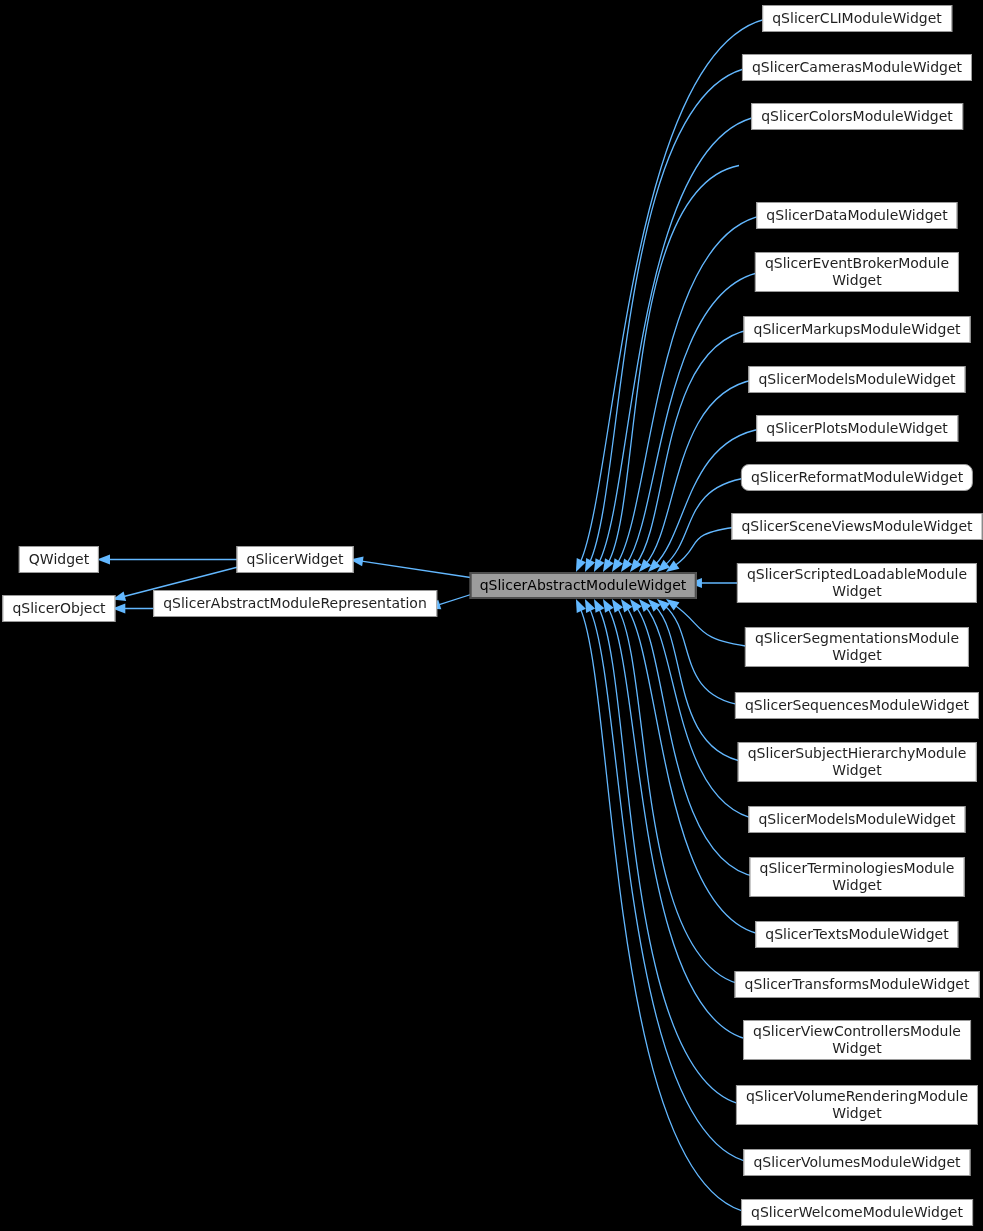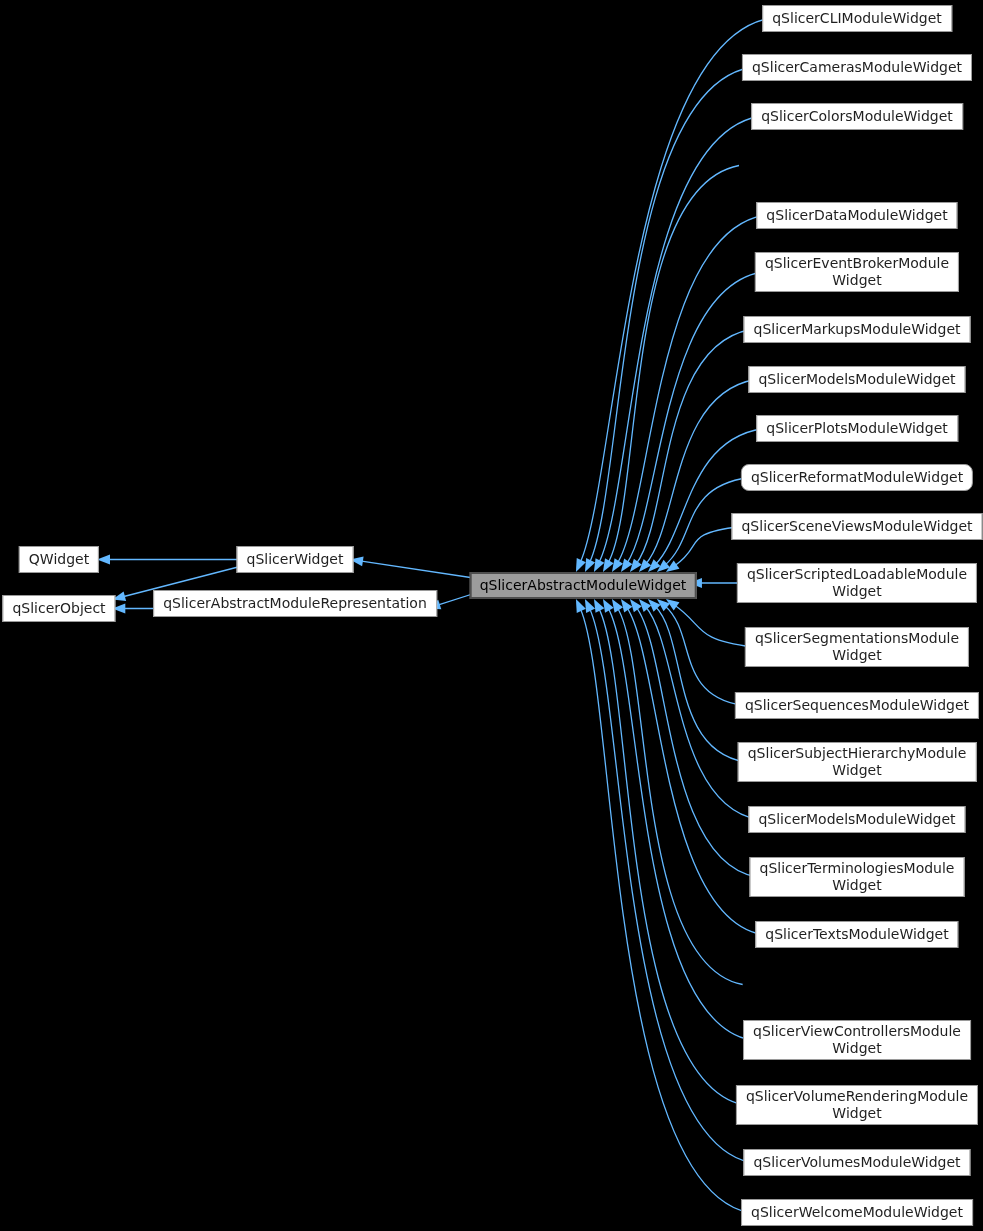--- a/index.html
+++ b/index.html
@@ -112,17 +112,18 @@
     <div class="node" style="left: 857px; top: 415px;">qSlicerPlotsModuleWidget</div>
     <div class="node" style="left: 857px; top: 464px; border-radius: 8px;">qSlicerReformatModuleWidget</div>
     <div class="node" style="left: 857px; top: 513px;">qSlicerSceneViewsModuleWidget</div>
     <div class="node twoline" style="left: 857px; top: 563px;">qSlicerScriptedLoadableModule<br>Widget</div>
     <div class="node twoline" style="left: 857px; top: 627px;">qSlicerSegmentationsModule<br>Widget</div>
     <div class="node" style="left: 857px; top: 692px;">qSlicerSequencesModuleWidget</div>
     <div class="node twoline" style="left: 857px; top: 742px;">qSlicerSubjectHierarchyModule<br>Widget</div>
     <div class="node" style="left: 857px; top: 806px;">qSlicerModelsModuleWidget</div>
     <div class="node twoline" style="left: 857px; top: 857px;">qSlicerTerminologiesModule<br>Widget</div>
     <div class="node" style="left: 857px; top: 921px;">qSlicerTextsModuleWidget</div>
+    <div class="node" style="left: 857px; top: 971px;">qSlicerTransformsModuleWidget</div>
     <div class="node twoline" style="left: 857px; top: 1020px;">qSlicerViewControllersModule<br>Widget</div>
     <div class="node twoline" style="left: 857px; top: 1085px;">qSlicerVolumeRenderingModule<br>Widget</div>
     <div class="node" style="left: 857px; top: 1149px;">qSlicerVolumesModuleWidget</div>
     <div class="node" style="left: 857px; top: 1199px;">qSlicerWelcomeModuleWidget</div>
   </div>
 
 </body></html>

